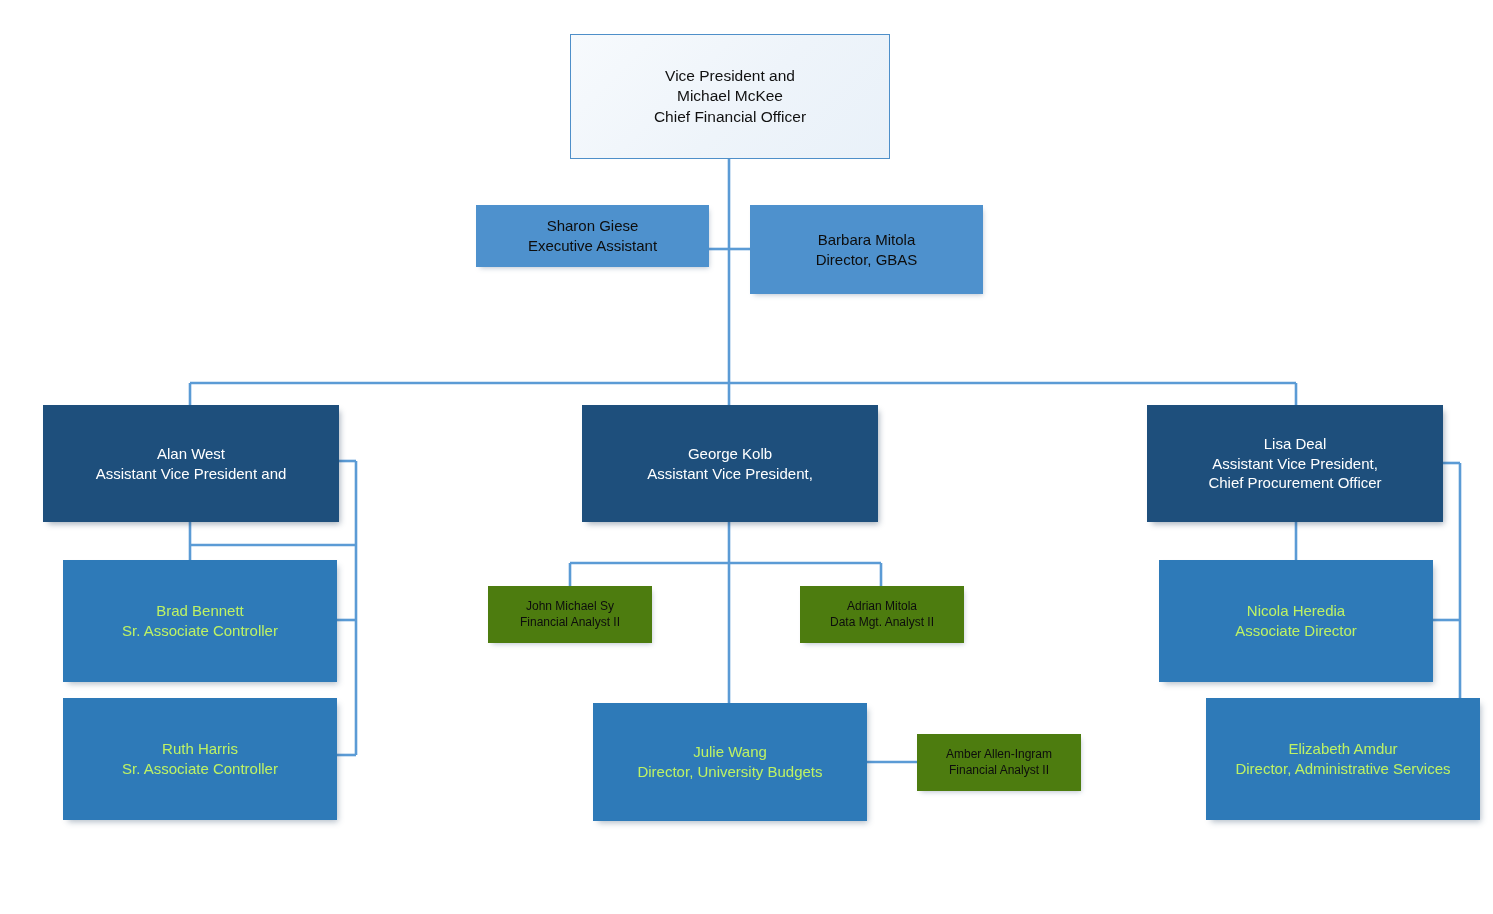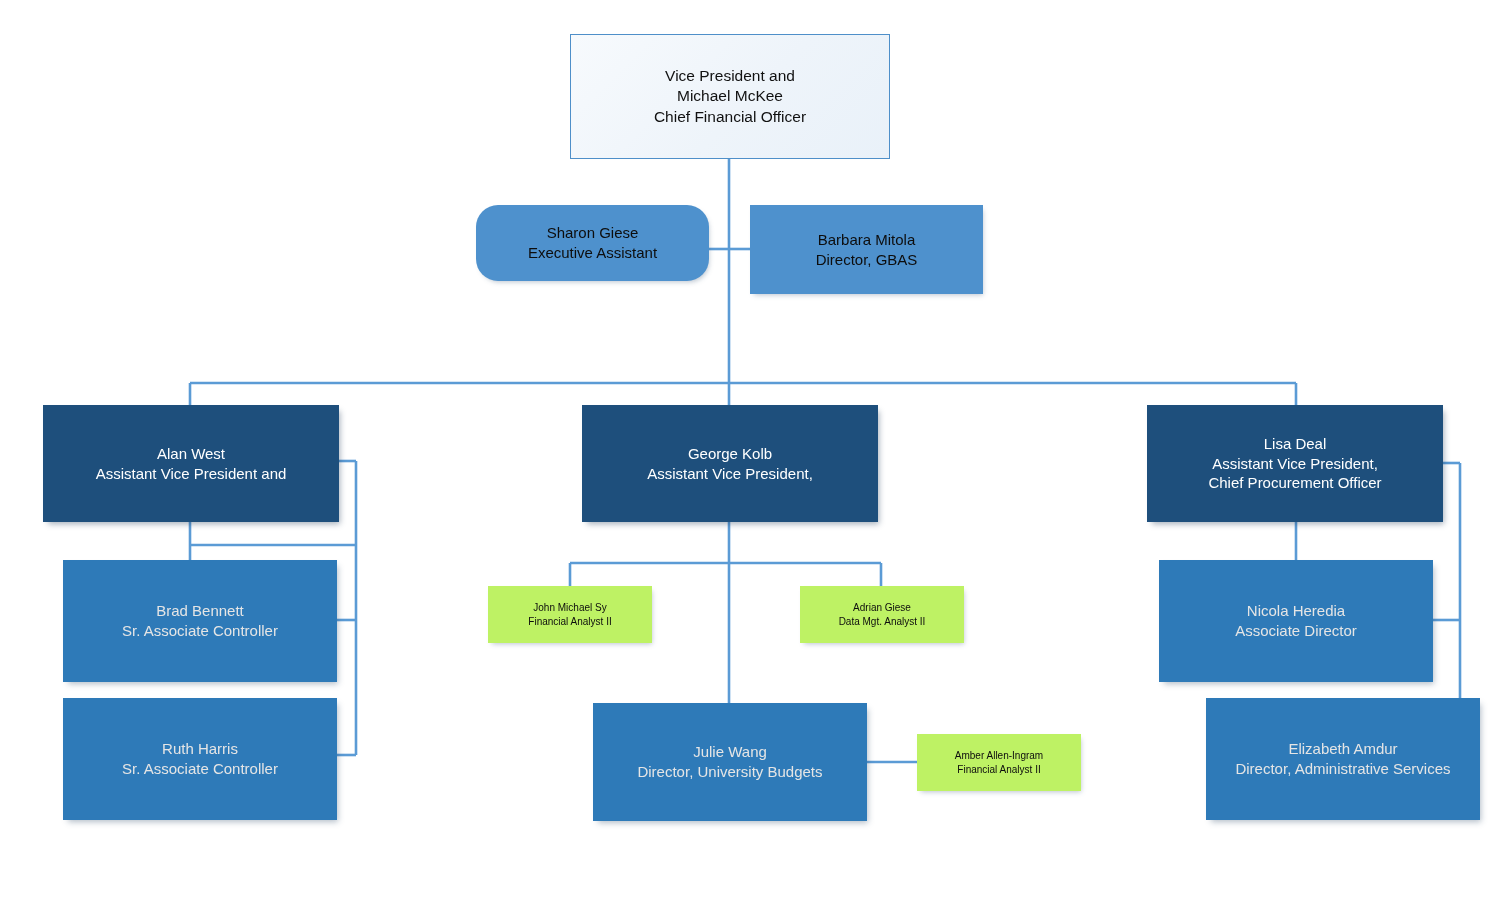--- a/index.html
+++ b/index.html
@@ -53,36 +53,36 @@
   
   .node.mid-dark-text {
     background: #4e91cd;
     color: #0d0d0d;
     font-size: 15px;
     box-shadow: 2px 3px 5px -2px rgba(60,90,120,0.35);
   }
   
   .node.mid {
     background: #2e7ab8;
-    color: #e5e5e5;
+    color: #bef264;
     font-size: 15px;
     box-shadow: 3px 4px 6px -2px rgba(40,70,100,0.35);
   }
   
   .node.dark {
     background: #1e4f7c;
     color: #ffffff;
     font-size: 15px;
     box-shadow: 3px 4px 6px -2px rgba(30,55,85,0.4);
   }
   
   .node.small {
-    background: #bef264;
+    background: #4d7c0f;
     color: #0d0d0d;
-    font-size: 10px;
+    font-size: 12px;
     box-shadow: 2px 3px 5px -2px rgba(60,90,120,0.35);
   }
 </style>
 </head>
 <body>
 
 <div id="canvas">
 
   <svg id="connectors" viewBox="0 0 1493 914" width="1493" height="914">
     <g fill="none" stroke="#5b9bd5" stroke-width="2.6" stroke-linecap="butt">
@@ -150,21 +150,21 @@
   </svg>
 
   <div class="node top" style="left:570px; top:34px; width:320px; height:125px;">
     <div class="lines">
       <span class="ln">Vice President and</span>
       <span class="ln">Michael McKee</span>
       <span class="ln">Chief Financial Officer</span>
     </div>
   </div>
 
-  <div class="node mid-dark-text" style="left:476px; top:205px; width:233px; height:76px;border-radius:22px;">
+  <div class="node mid-dark-text" style="left:476px; top:205px; width:233px; height:62px;">
     <div class="lines">
       <span class="ln">Sharon Giese</span>
       <span class="ln">Executive Assistant</span>
     </div>
   </div>
 
   <div class="node mid-dark-text" style="left:750px; top:205px; width:233px; height:89px;">
     <div class="lines">
       <span class="ln">Barbara Mitola</span>
       <span class="ln">Director, GBAS</span>
@@ -209,21 +209,21 @@
 
   <div class="node small" style="left:488px; top:586px; width:164px; height:57px;">
     <div class="lines">
       <span class="ln">John Michael Sy</span>
       <span class="ln">Financial Analyst II</span>
     </div>
   </div>
 
   <div class="node small" style="left:800px; top:586px; width:164px; height:57px;">
     <div class="lines">
-      <span class="ln">Adrian Giese</span>
+      <span class="ln">Adrian Mitola</span>
       <span class="ln">Data Mgt. Analyst II</span>
     </div>
   </div>
 
   <div class="node mid" style="left:593px; top:703px; width:274px; height:118px;">
     <div class="lines">
       <span class="ln">Julie Wang</span>
       <span class="ln">Director, University Budgets</span>
     </div>
   </div>

